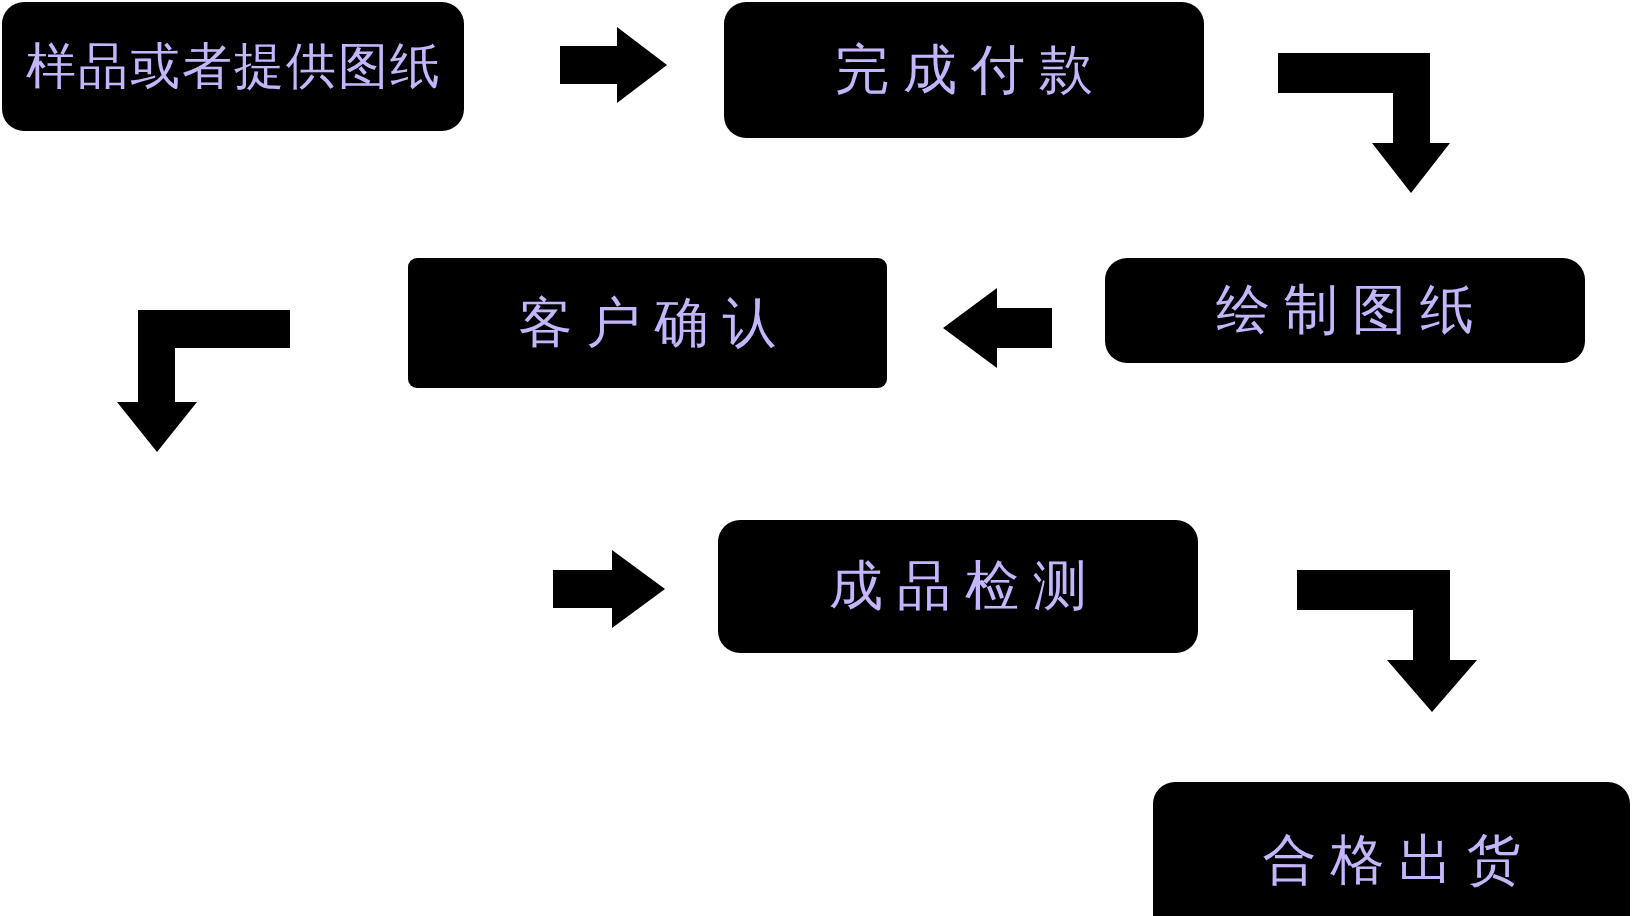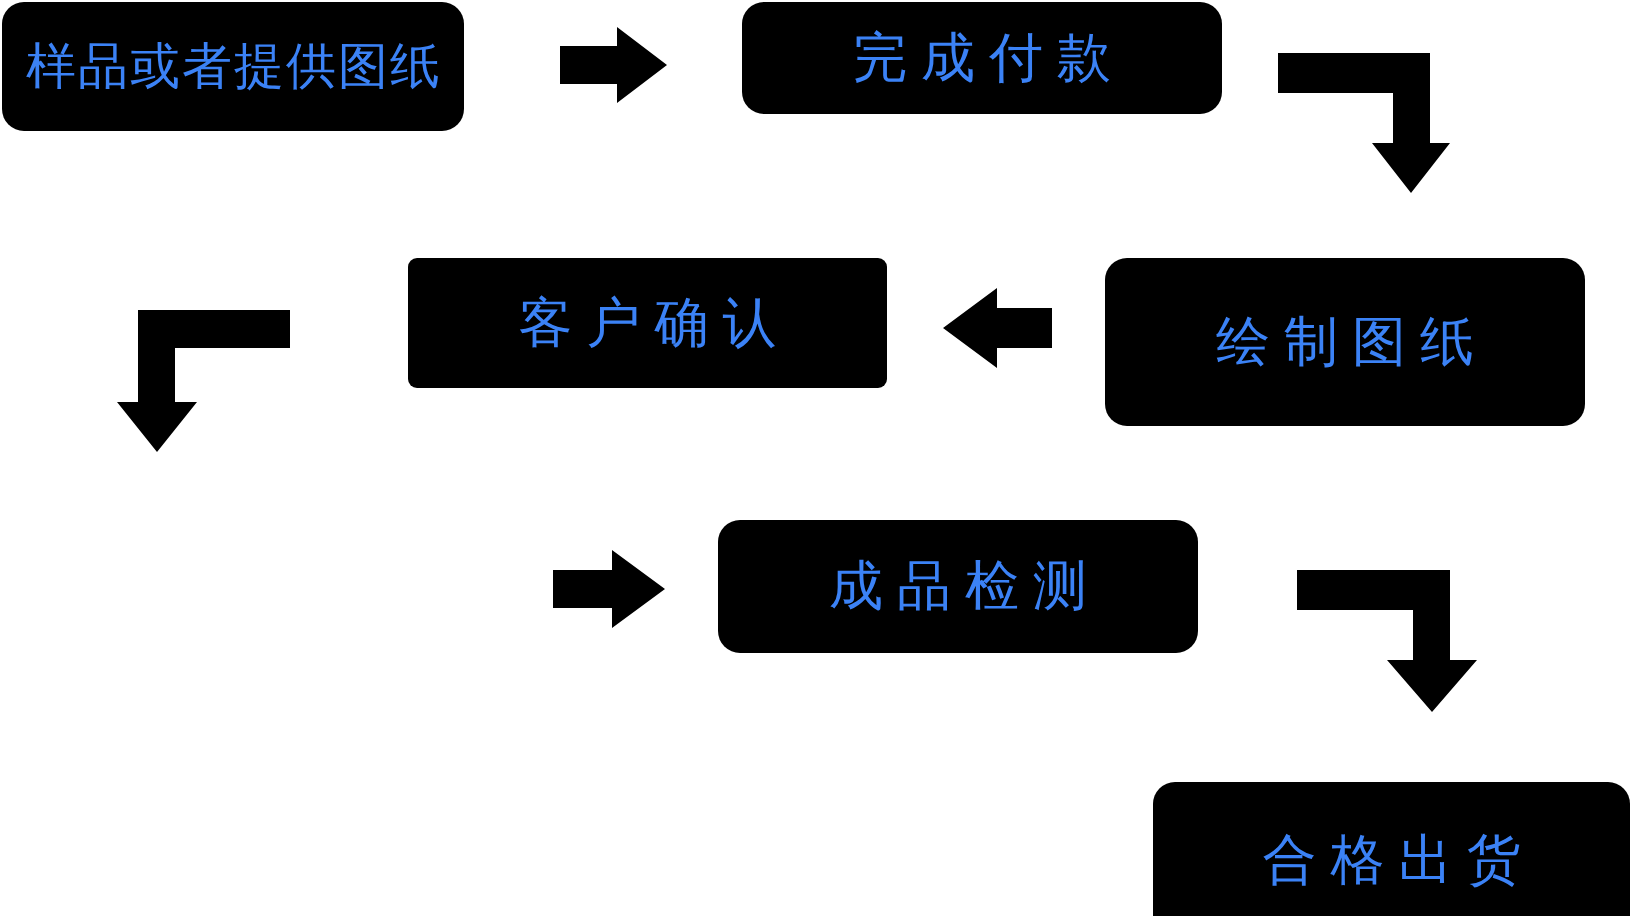--- a/index.html
+++ b/index.html
@@ -6,34 +6,34 @@
   #canvas{
     position:relative;
     width:1634px;height:916px;
     background:#ffffff;
     overflow:hidden;
     font-family:"Liberation Sans","DejaVu Sans",sans-serif;
   }
   .node{
     position:absolute;
     background:#000000;
-    color:#3b82f6;
+    color:#c4b5fd;
     border-radius:22px;
     display:flex;
     align-items:center;
     justify-content:center;
     font-size:54px;
     font-weight:400;
     letter-spacing:14px;
     text-indent:14px;
     white-space:nowrap;
   }
   #n-sample     {left:2px;   top:2px;   width:462px; height:129px; font-size:50px; letter-spacing:2px; text-indent:2px;}
-  #n-payment    {left:742px; top:2px;   width:480px; height:112px;}
-  #n-draw       {left:1105px;top:258px; width:480px; height:168px;text-align:right;}
+  #n-payment    {left:724px; top:2px;   width:480px; height:136px;}
+  #n-draw       {left:1105px;top:258px; width:480px; height:105px;text-align:right;}
   #n-confirm    {left:408px; top:258px; width:479px; height:130px;border-radius:9px;}
   #n-production {left:2px;   top:522px; width:478px; height:136px;}
   #n-inspection {left:718px; top:520px; width:480px; height:133px;}
   #n-shipment   {left:1153px;top:782px; width:477px; height:156px;}
   #arrow-layer{
     position:absolute;left:0;top:0;width:1634px;height:916px;
     pointer-events:none;
   }
   .arrow{fill:#000000;stroke:none;}
 </style>

